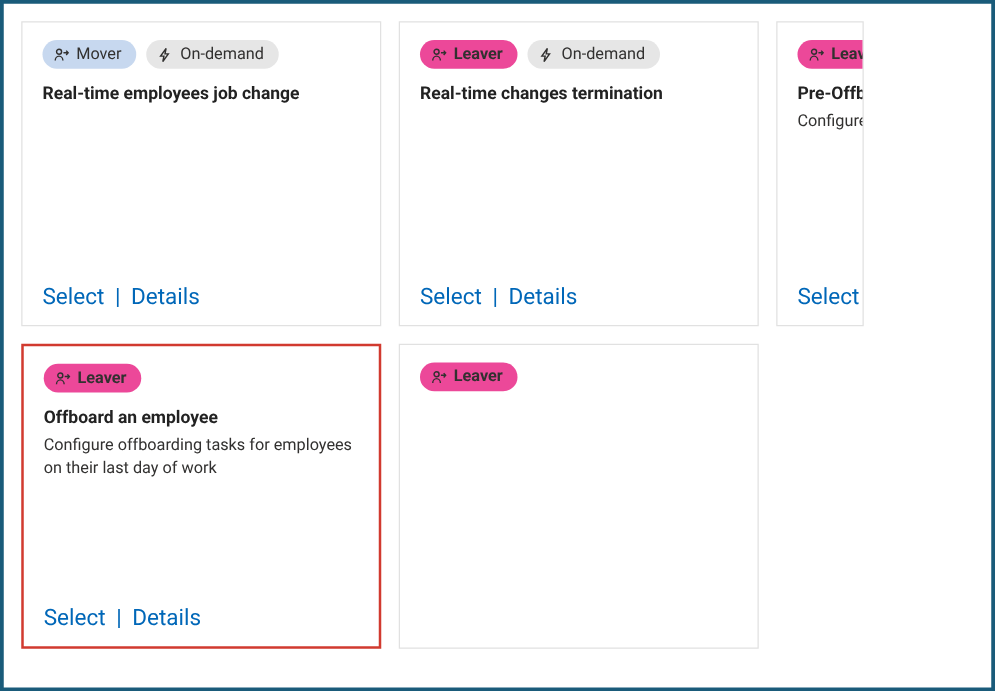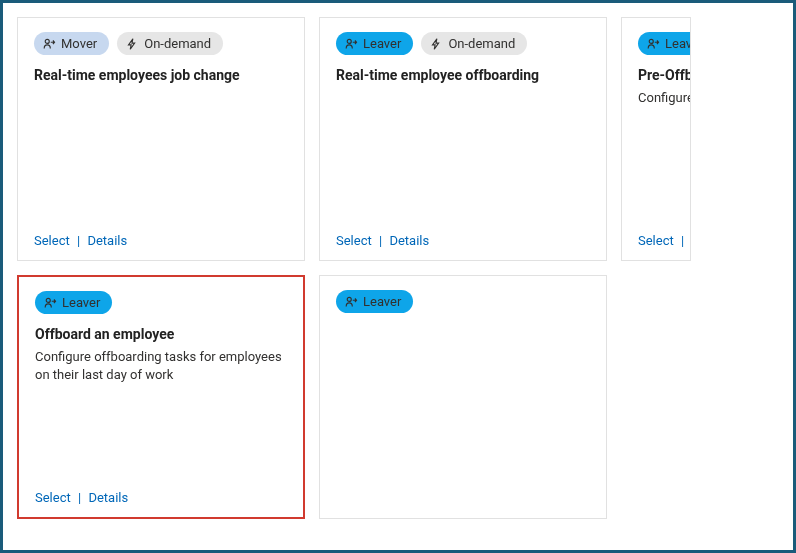--- a/index.html
+++ b/index.html
@@ -50,37 +50,37 @@
     align-items: center;
     gap: 5px;
     font-size: 13px;
     padding: 4px 12px 4px 8px;
     border-radius: 14px;
     color: #323130;
     white-space: nowrap;
   }
   .tag svg { width: 14px; height: 14px; stroke: #323130; fill: none; stroke-width: 1.3; }
   .tag-mover   { background: #c7d8ef; }
-  .tag-leaver  { background: #0ea5e9; }
+  .tag-leaver  { background: #ec4899; font-weight: bold; }
   .tag-ondemand{ background: #e6e6e6; justify-content: space-between; }
   .title {
     font-size: 14px;
     font-weight: 700;
     color: #222;
     margin: 0 0 6px 0;
   }
   .desc {
     font-size: 13px;
     color: #323130;
     line-height: 1.35;
     margin: 0;
   }
   .actions {
     margin-top: auto;
-    font-size: 13px;
+    font-size: 18px;
   }
   .actions a {
     color: #0067b8;
     text-decoration: none;
     cursor: pointer;
   }
   .actions .sep { color: #0067b8; margin: 0 4px; }
 </style>
 </head>
 <body>
@@ -122,21 +122,21 @@
           </svg>
         <span>Leaver</span>
       </span>
       <span class="tag tag-ondemand">
         <svg viewBox="0 0 16 16">
             <path d="M9 2 4 9h3l-1 5 5-7H8l1-5Z"></path>
           </svg>
         <span>On-demand</span>
       </span>
     </div>
-    <p class="title">Real-time employee offboarding</p>
+    <p class="title">Real-time changes termination</p>
     <div class="actions">
       <a>Select</a>
       <span class="sep">|</span>
       <a>Details</a>
     </div>
   </div>
 
   <div class="card cut">
     <div class="tags">
       <span class="tag tag-leaver">

